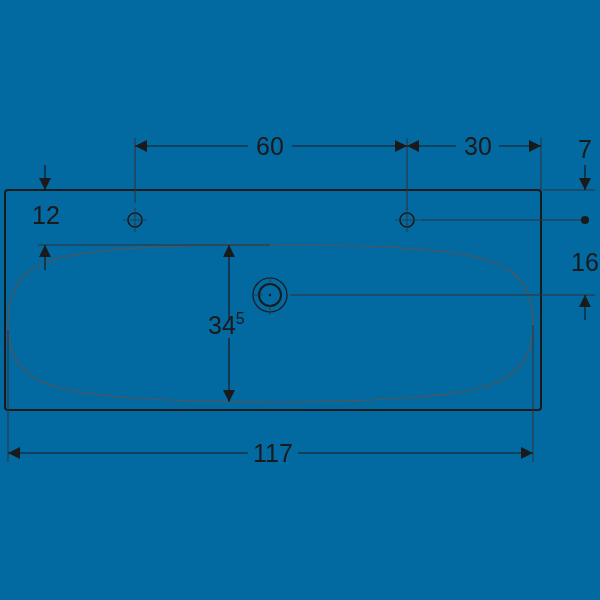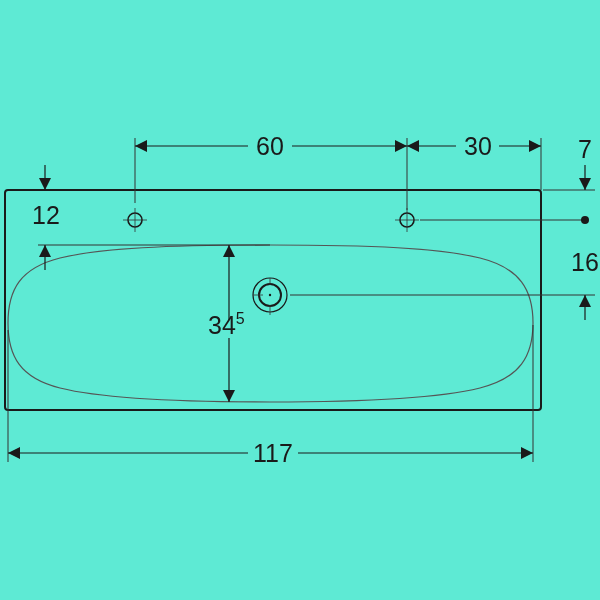--- a/index.html
+++ b/index.html
@@ -1,16 +1,16 @@
 <!DOCTYPE html>
 <html><head>
 <meta charset="utf-8">
 <style>
   html, body { margin: 0; padding: 0; background: #ffffff; }
-  #canvas { position: relative; width: 600px; height: 600px; background: #5eead4; overflow: hidden; }
+  #canvas { position: relative; width: 600px; height: 600px; background: #0369a1; overflow: hidden; }
   svg { position: absolute; left: 0; top: 0; }
   .dimtext { font-family: "Liberation Sans", sans-serif; font-size: 25px; fill: #1a1a1a; }
   .suptext { font-family: "Liberation Sans", sans-serif; font-size: 16px; fill: #1a1a1a; }
 </style>
 </head>
 <body>
 
 <div id="canvas">
 <svg width="600" height="600" viewBox="0 0 600 600">
   <defs>

